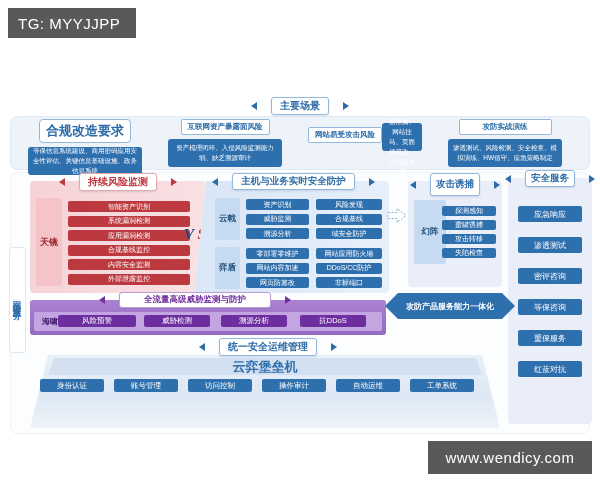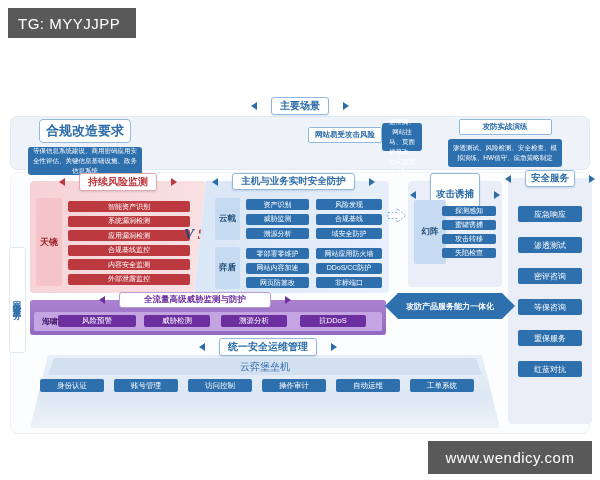--- a/index.html
+++ b/index.html
@@ -42,20 +42,24 @@
   <div class="abs panel" style="left:10px;top:116px;width:580px;height:54px"></div>
   <div class="abs hdr t-blue" style="left:200px;top:97px;width:200px;font-size:10px">
     <i class="tri l"></i>
     <span class="box">主要场景</span>
     <i class="tri r"></i>
   </div>
 
   <div class="abs" style="left:28px;top:119px;width:114px;display:flex;flex-direction:column;align-items:center">
     <div style="background:#fff;border:1px solid #93b8de;border-radius:4px;color:#2c6ca8;font-weight:bold;font-size:13px;padding:2px 6px;white-space:nowrap">合规改造要求</div>
     <div class="btn blue" style="margin-top:4px;width:114px;height:28px;font-size:6.5px;white-space:normal;text-align:center;line-height:1.55;padding:1px 4px;border-radius:3px">等保信息系统建设、商用密码应用安全性评估、关键信息基础设施、政务信息系统</div>
+  </div>
+  <div class="abs" style="left:168px;top:119px;width:114px;display:flex;flex-direction:column;align-items:center">
+    <div style="background:#fff;border:1px solid #93b8de;border-radius:2px;color:#2c6ca8;font-weight:bold;font-size:7.5px;padding:2px 6px;white-space:nowrap">互联网资产暴露面风险</div>
+    <div class="btn blue" style="margin-top:4px;width:114px;height:28px;font-size:6.5px;white-space:normal;text-align:center;line-height:1.55;padding:1px 4px;border-radius:3px">资产梳理闭环、入侵风险监测能力弱、缺乏溯源审计</div>
   </div>
   <div class="abs" style="left:308px;top:119px;width:114px;display:flex;align-items:center">
     <div style="background:#fff;border:1px solid #93b8de;border-radius:2px;color:#2c6ca8;font-weight:bold;font-size:7.5px;padding:2px 6px;white-space:nowrap">网站易受攻击风险</div>
     <div class="btn blue" style="margin-top:4px;width:114px;height:28px;font-size:6.5px;white-space:normal;text-align:center;line-height:1.55;padding:1px 4px;border-radius:3px">CC/DDoS攻击、数据泄漏、网站挂马、页面被篡改、访问速度慢</div>
   </div>
   <div class="abs" style="left:448px;top:119px;width:114px;display:flex;flex-direction:column;align-items:center">
     <div style="background:#fff;border:1px solid #93b8de;border-radius:2px;color:#2c6ca8;font-weight:bold;font-size:7.5px;padding:2px 23px;white-space:nowrap">攻防实战演练</div>
     <div class="btn blue" style="margin-top:4px;width:114px;height:28px;font-size:6.5px;white-space:normal;text-align:center;line-height:1.55;padding:1px 4px;border-radius:3px">渗透测试、风险检测、安全检查、模拟演练、HW值守、应急策略制定</div>
   </div>
 
@@ -104,21 +108,21 @@
     <div class="btn blue">非标端口</div>
   </div>
 
   <svg class="abs" style="left:387px;top:207px" width="21" height="17" viewBox="0 0 21 17">
     <path d="M1 5.5 h9 V1.5 l9 7 -9 7 v-4 H1 z" fill="#ffffff" stroke="#7aa7d4" stroke-width="0.9" stroke-dasharray="2 1.6"></path>
   </svg>
 
   <div class="abs sec" style="left:408px;top:181px;width:94px;height:106px;background:#e9eef8"></div>
   <div class="abs hdr t-blue" style="left:408px;top:173px;width:94px;font-size:9.5px">
     <i class="tri l"></i>
-    <span class="box" style="padding:14px 5px">攻击诱捕</span>
+    <span class="box" style="padding:4px 5px">攻击诱捕</span>
     <i class="tri r"></i>
   </div>
   <div class="abs chip" style="left:414px;top:200px;width:32px;height:64px">幻阵</div>
   <div class="abs grid" style="left:442px;top:206px;width:54px;grid-template-rows:repeat(4,10px);row-gap:4px">
     <div class="btn blue">探测感知</div>
     <div class="btn blue">蜜罐诱捕</div>
     <div class="btn blue">攻击转移</div>
     <div class="btn blue">失陷检查</div>
   </div>
 
@@ -152,21 +156,21 @@
   </div>
 
   <div class="abs" style="left:385px;top:293px;width:130px;height:26px">
     <i class="abs tri" style="left:0;top:0;border-width:13px 13px 13px 0;border-color:transparent #2e6fae transparent transparent"></i>
     <div class="abs" style="left:13px;top:0;width:104px;height:26px;background:#2e6fae;color:#fff;font-weight:bold;font-size:8px;display:flex;align-items:center;justify-content:center;white-space:nowrap">攻防产品服务能力一体化</div>
     <i class="abs tri" style="right:0;top:0;border-width:13px 0 13px 13px;border-color:transparent transparent transparent #2e6fae"></i>
   </div>
 
   <div class="abs" style="left:30px;top:355px;width:470px;height:73px;background:linear-gradient(180deg,#e9f0f9 0%,#dde8f4 55%,#eef3fa 100%);clip-path:polygon(18px 0,calc(100% - 18px) 0,100% 100%,0 100%);border-radius:4px"></div>
   <div class="abs" style="left:48px;top:358px;width:434px;height:17px;background:#d2e0f0;clip-path:polygon(6px 0,calc(100% - 6px) 0,100% 100%,0 100%);display:flex;align-items:center;justify-content:center">
-    <span style="color:#2f6fad;font-weight:normal;font-size:10px">云弈堡垒机</span>
+    <span style="color:#2f6fad;font-weight:bold;font-size:13px">云弈堡垒机</span>
   </div>
   <div class="abs grid" style="left:40px;top:379px;width:434px;grid-template-columns:repeat(6,64px);column-gap:10px;grid-template-rows:13px">
     <div class="btn blue" style="font-size:7.5px">身份认证</div>
     <div class="btn blue" style="font-size:7.5px">账号管理</div>
     <div class="btn blue" style="font-size:7.5px">访问控制</div>
     <div class="btn blue" style="font-size:7.5px">操作审计</div>
     <div class="btn blue" style="font-size:7.5px">自动运维</div>
     <div class="btn blue" style="font-size:7.5px">工单系统</div>
   </div>
   <div class="abs hdr t-blue" style="left:150px;top:338px;width:236px;font-size:10px">

